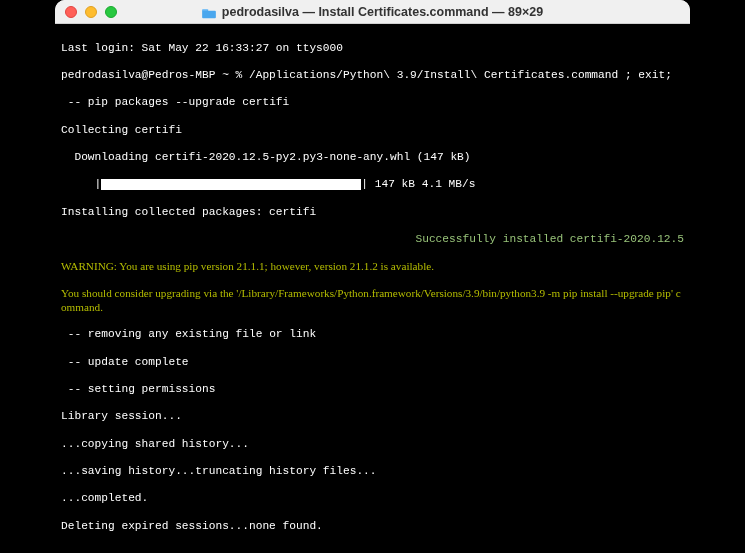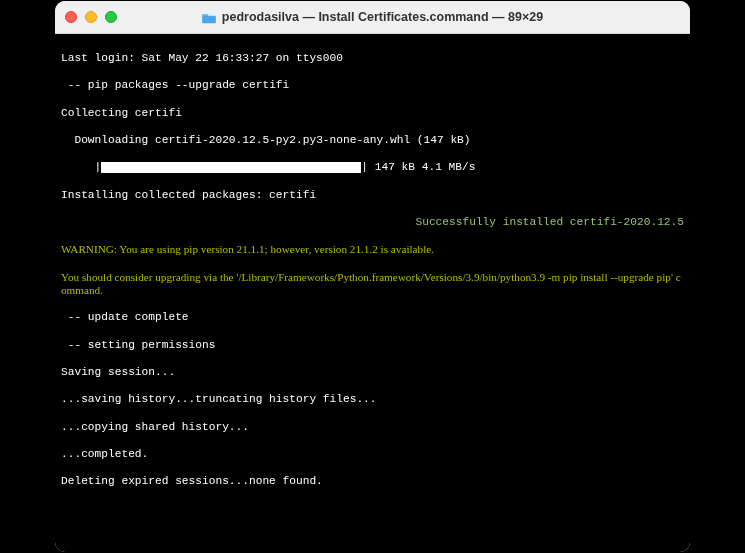--- a/index.html
+++ b/index.html
@@ -17,21 +17,21 @@
       font-family: "SF Mono", Menlo, Monaco, "Courier New", monospace;
     }
     .window {
       width: 635px;
       background: #fff;
       border-radius: 10px;
       overflow: hidden;
       box-shadow: 0 8px 30px rgba(0,0,0,0.5);
     }
     .titlebar {
-      height: 33px;
+      height: 24px;
       background: #f0f0f0;
       display: flex;
       align-items: center;
       padding: 0 10px;
       position: relative;
       border-bottom: 1px solid #d0d0d0;
     }
     .traffic-lights {
       display: flex;
       gap: 8px;
@@ -104,31 +104,33 @@
           <path fill="#4aa7ee" d="M1 3 h5 l1.5 1.5 H15 a1 1 0 0 1 1 1 V12 a1 1 0 0 1 -1 1 H1 a1 1 0 0 1 -1 -1 V4 a1 1 0 0 1 1 -1 Z"></path>
           <path fill="#77c0f8" d="M0 4 h6 l1.5 -1.5 H1 a1 1 0 0 0 -1 1 Z"></path>
         </svg>
       </span>
       <span class="window-title">pedrodasilva — Install Certificates.command — 89×29</span>
     </div>
   </div>
 
   <div class="terminal">
 <span class="line">Last login: Sat May 22 16:33:27 on ttys000</span>
+<span class="line">pedrodasilva@Pedros-MBP ~ % /Applications/Python\ 3.9/Install\ Certificates.command ; exit;</span>
 <span class="line"> -- pip packages --upgrade certifi</span>
 <span class="line">Collecting certifi</span>
 <span class="line">  Downloading certifi-2020.12.5-py2.py3-none-any.whl (147 kB)</span>
 <span class="line"><span>     |</span><span class="prog-bar"></span><span>| 147 kB 4.1 MB/s</span></span>
 <span class="line">Installing collected packages: certifi</span>
 <span class="line green">Successfully installed certifi-2020.12.5</span>
 <span class="line yellow">WARNING: You are using pip version 21.1.1; however, version 21.1.2 is available.</span>
 <span class="line yellow">You should consider upgrading via the '/Library/Frameworks/Python.framework/Versions/3.9/bin/python3.9 -m pip install --upgrade pip' command.</span>
+<span class="line"> -- removing any existing file or link</span>
 <span class="line"> -- update complete</span>
 <span class="line"> -- setting permissions</span>
-<span class="line">Saving session...</span>
+<span class="line">Library session...</span>
+<span class="line">...copying shared history...</span>
 <span class="line">...saving history...truncating history files...</span>
-<span class="line">...copying shared history...</span>
 <span class="line">...completed.</span>
 <span class="line">Deleting expired sessions...none found.</span>
 
 
   </div>
 </div>
 
 </body></html>

